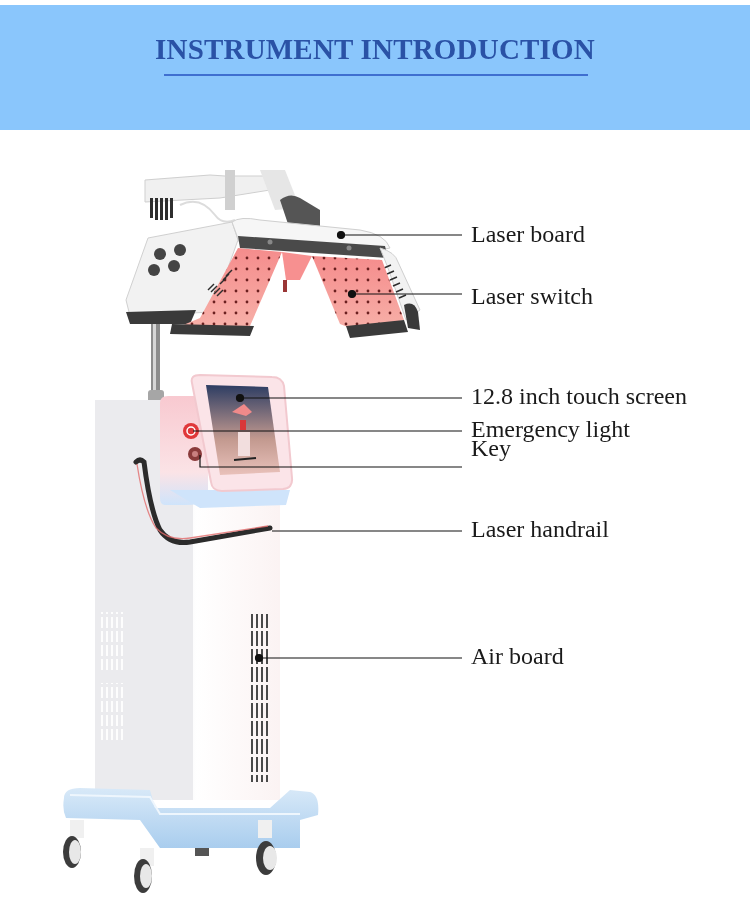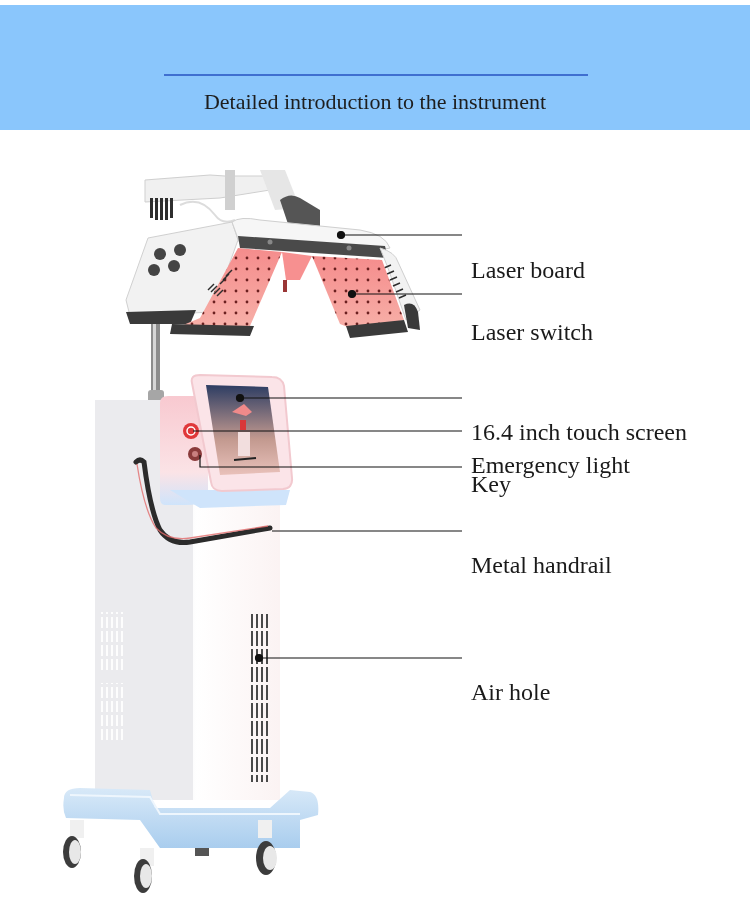--- a/index.html
+++ b/index.html
@@ -23,29 +23,29 @@
       position: absolute; left: 0; top: 84px; width: 750px; text-align: center;
       font-family: "Liberation Serif", serif; font-size: 22px; color: #1e1e1e;
     }
 
     .illustration { position: absolute; left: 0; top: 130px; width: 750px; height: 782px; }
     .illustration svg { position: absolute; left: 0; top: 0; }
 
     .callout-label {
       position: absolute; left: 471px;
       font-family: "Liberation Serif", serif; font-size: 24px; color: #1a1a1a;
-      white-space: nowrap; line-height: 1; margin-top: 36px;
+      white-space: nowrap; line-height: 1;
     }
   </style>
 </head>
 <body>
 
 <div class="header">
+  <div class="header-title">INSTRUMENT INTRODUCTION</div>
   <div class="header-rule"></div>
-  <div class="header-sub">Detailed introduction to the instrument</div>
 </div>
 
 <div class="illustration">
   <svg width="750" height="782" viewBox="0 130 750 782" xmlns="http://www.w3.org/2000/svg">
     <defs>
       <linearGradient id="bodyGrad" x1="0" x2="1" y1="0" y2="0">
         <stop offset="0" stop-color="#e9e9ec"></stop>
         <stop offset="0.45" stop-color="#f4f4f6"></stop>
         <stop offset="0.55" stop-color="#ffffff"></stop>
         <stop offset="1" stop-color="#fbf3f3"></stop>
@@ -210,17 +210,17 @@
       <polyline points="200,455 200,467 462,467" fill="none"></polyline>
       <line x1="272" y1="531" x2="462" y2="531"></line>
       <line x1="262" y1="658" x2="462" y2="658"></line>
         <circle cx="259" cy="658" r="3.5"></circle>
     </g>
   </svg>
 </div>
 
 <div class="callout-label" style="top:222px">Laser board</div>
 <div class="callout-label" style="top:284px">Laser switch</div>
-<div class="callout-label" style="top:384px">16.4 inch touch screen</div>
+<div class="callout-label" style="top:384px">12.8 inch touch screen</div>
 <div class="callout-label" style="top:417px">Emergency light</div>
 <div class="callout-label" style="top:436px">Key</div>
-<div class="callout-label" style="top:517px">Metal handrail</div>
-<div class="callout-label" style="top:644px">Air hole</div>
+<div class="callout-label" style="top:517px">Laser handrail</div>
+<div class="callout-label" style="top:644px">Air board</div>
 
 </body></html>

